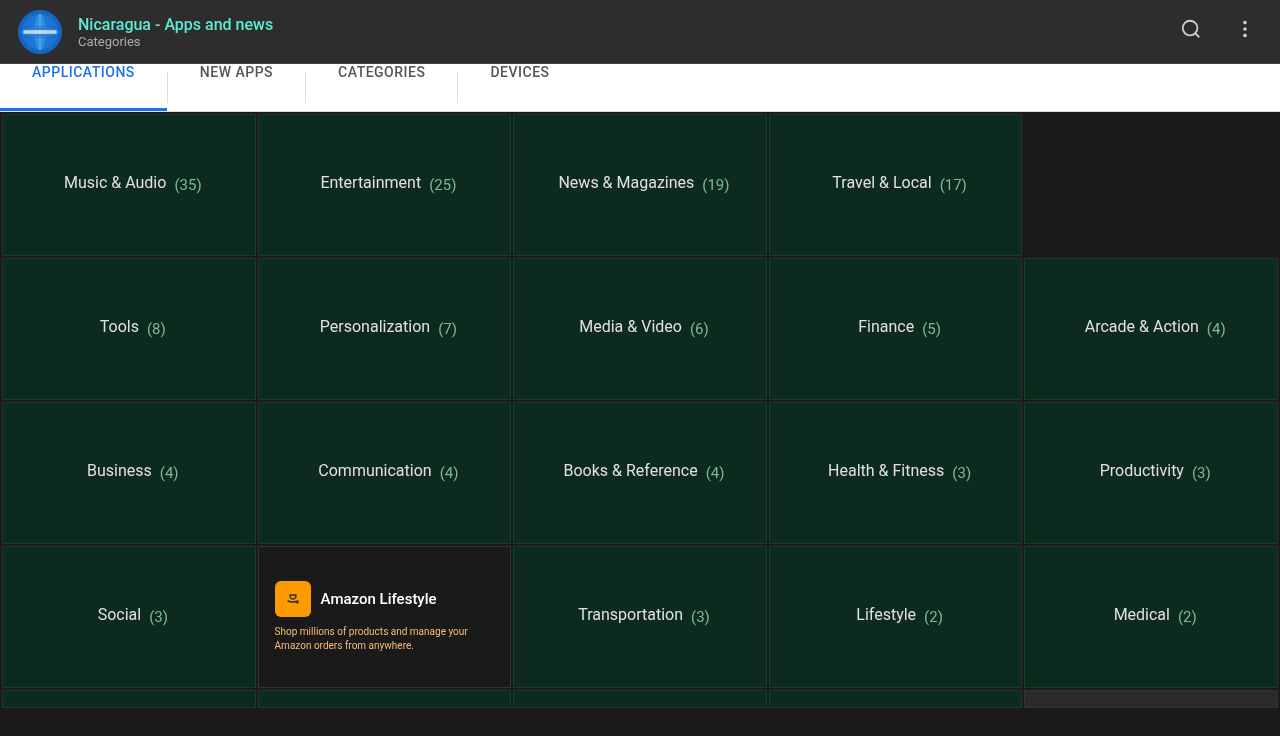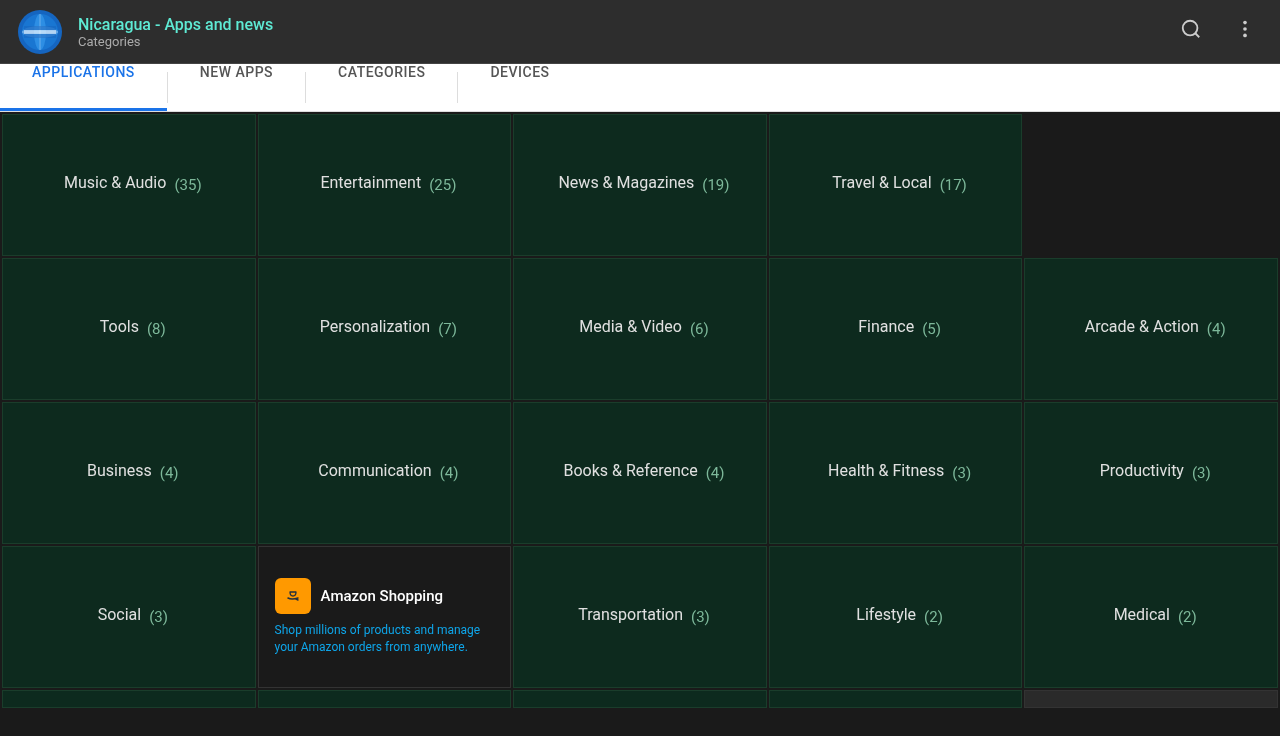--- a/index.html
+++ b/index.html
@@ -119,22 +119,22 @@
       align-items: center;
       justify-content: center;
       font-size: 20px;
     }
     .ad-app-name {
       font-size: 15px;
       color: #fff;
       font-weight: 500;
     }
     .ad-description {
-      font-size: 12px;
-      color: #0ea5e9;
+      font-size: 10px;
+      color: #fdba74;
       line-height: 1.4;
     }
 
     
     .partial-cell {
       background: #0d2a1e;
       height: 18px;
       border: 1px solid #1a3d2b;
     }
     .partial-cell.gray {
@@ -272,21 +272,21 @@
     <div class="ad-cell">
       <div class="ad-header">
         <div class="ad-icon">
           <svg width="24" height="24" viewBox="0 0 24 24" fill="none">
             <rect width="24" height="24" rx="4" fill="#FF9900"></rect>
             <path d="M7 14s3.5 2 10 0" stroke="#232F3E" stroke-width="1.5" stroke-linecap="round"></path>
             <path d="M15 15l2 1" stroke="#232F3E" stroke-width="1.5" stroke-linecap="round"></path>
             <path d="M9 8h6M9 8c0 3 1 4 3 4s3-1 3-4" stroke="#232F3E" stroke-width="1.3" stroke-linecap="round"></path>
           </svg>
         </div>
-        <div class="ad-app-name">Amazon Shopping</div>
+        <div class="ad-app-name">Amazon Lifestyle</div>
       </div>
       <div class="ad-description">Shop millions of products and manage your Amazon orders from anywhere.</div>
     </div>
     <div class="category-cell">
       <div class="category-name">Transportation</div>
       <div class="category-count">(3)</div>
     </div>
     <div class="category-cell">
       <div class="category-name">Lifestyle</div>
       <div class="category-count">(2)</div>

